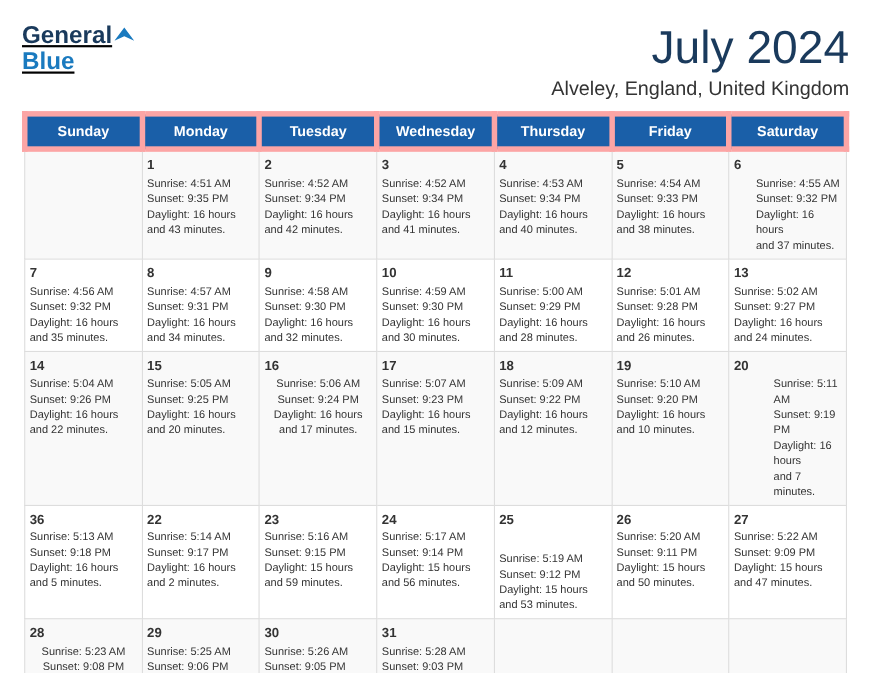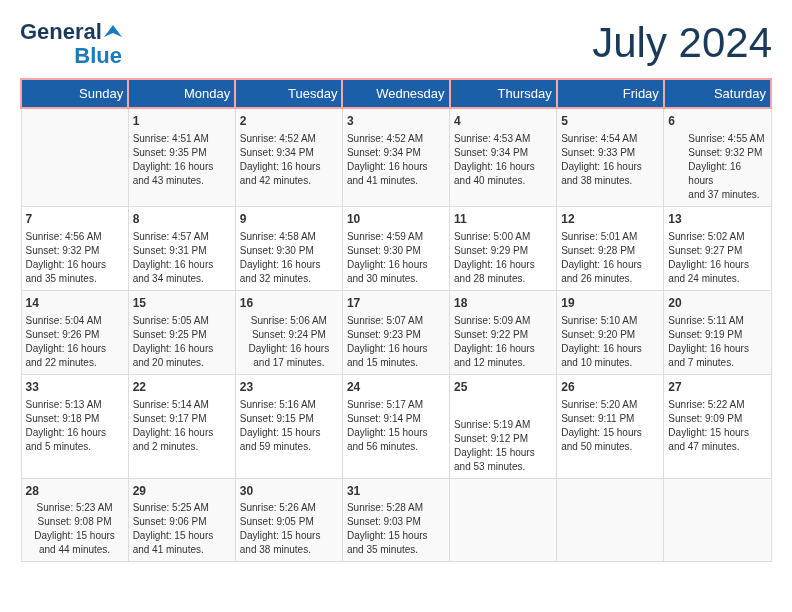--- a/index.html
+++ b/index.html
@@ -12,21 +12,22 @@
     }
     .header-section {
       display: flex;
       justify-content: space-between;
       align-items: flex-start;
       margin-bottom: 10px;
     }
     .logo {
       display: flex;
       flex-direction: column;
-      align-items: flex-end;
+      align-items: flex-start;
+      text-decoration: underline;
     }
     .logo-text {
       font-size: 22px;
       font-weight: bold;
       color: #1a3a5c;
       line-height: 1.1;
     }
     .logo-blue {
       color: #1a7abf;
     }
@@ -48,24 +49,24 @@
       width: 100%;
       border-collapse: collapse;
       font-size: 11px;
     }
     thead tr {
       background-color: #1a5fa8;
       color: #fff;
     }
     thead th {
       padding: 6px 4px;
-      text-align: right;
+      text-align: center;
       font-size: 13px;
-      font-weight: normal;
-      border: 2px solid #fca5a5;
+      font-weight: bold;
+      border: 5px solid #fca5a5;
     }
     tbody tr {
       border-bottom: 1px solid #ccc;
     }
     tbody td {
       padding: 4px 4px;
       vertical-align: top;
       border: 1px solid #ddd;
       color: #333;
       width: 14.28%;
@@ -96,20 +97,21 @@
     <div style="display:flex; align-items:center; gap:2px;">
       <span class="logo-text">General</span>
       <svg width="18" height="18" viewBox="0 0 18 18">
         <polygon points="9,2 18,14 9,10 0,14" fill="#1a7abf"></polygon>
       </svg>
     </div>
     <span class="logo-text logo-blue">Blue</span>
   </div>
   <div class="title-section">
     <div class="month-year">July 2024</div>
+    <div class="location">Alveley, England, United Kingdom</div>
   </div>
 </div>
 
 <table>
   <thead>
     <tr>
     <th>Sunday</th>
         <th>Monday</th>
         <th>Tuesday</th>
         <th>Wednesday</th>
@@ -253,29 +255,29 @@
         </td>
         <td>
           <span class="day-number">19</span>
           <div class="day-info" style="white-space: pre-line;">Sunrise: 5:10 AM
 Sunset: 9:20 PM
 Daylight: 16 hours
 and 10 minutes.</div>
         </td>
         <td>
           <span class="day-number">20</span>
-          <div class="day-info" style="white-space: pre-line;">Sunrise: 5:11 AM
+          <div class="day-info" style="white-space: pre-line; margin-left: 36px;">Sunrise: 5:11 AM
 Sunset: 9:19 PM
 Daylight: 16 hours
 and 7 minutes.</div>
         </td>
       </tr>
       <tr>
         <td>
-          <span class="day-number">33</span>
+          <span class="day-number">36</span>
           <div class="day-info" style="white-space: pre-line;">Sunrise: 5:13 AM
 Sunset: 9:18 PM
 Daylight: 16 hours
 and 5 minutes.</div>
         </td>
         <td>
           <span class="day-number">22</span>
           <div class="day-info" style="white-space: pre-line;">Sunrise: 5:14 AM
 Sunset: 9:17 PM
 Daylight: 16 hours

